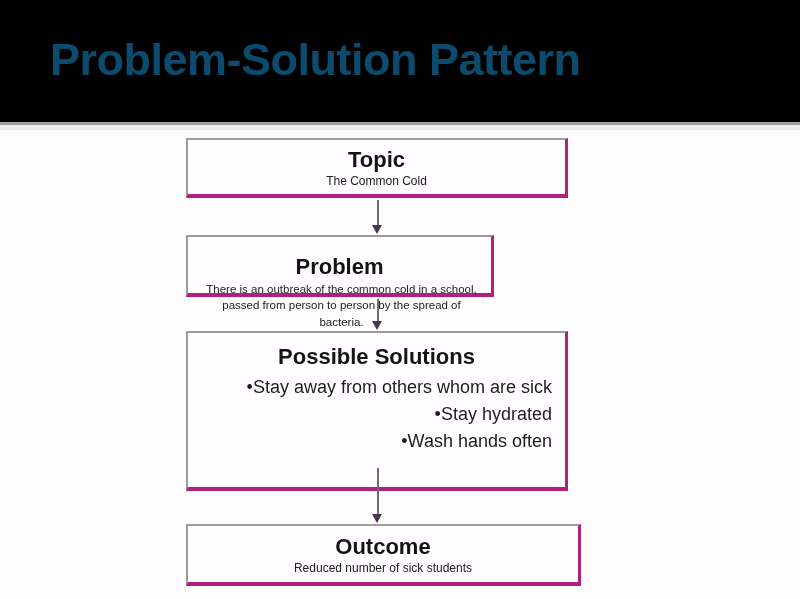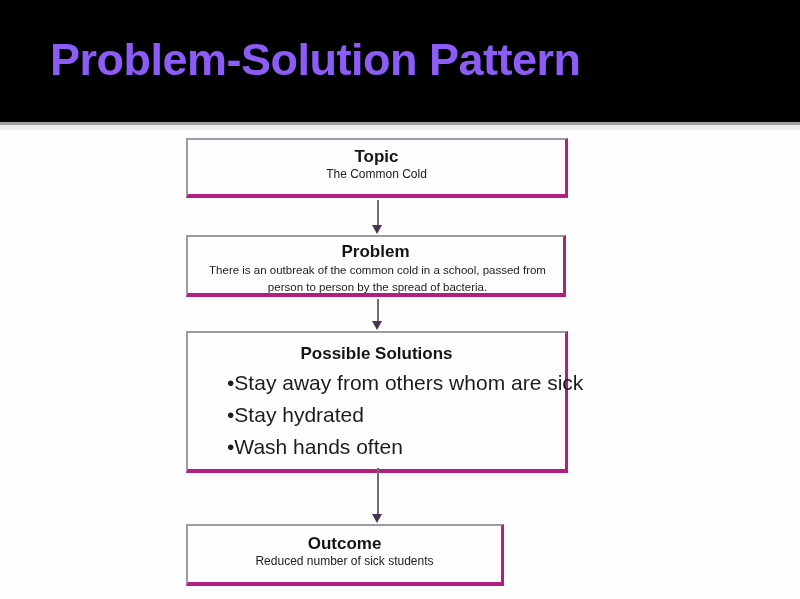--- a/index.html
+++ b/index.html
@@ -30,21 +30,21 @@
     height: 122px;
     background: #000000;
   }
   #slide-title {
     position: absolute;
     left: 50px;
     top: 37px;
     font-size: 45px;
     font-weight: bold;
     letter-spacing: -0.5px;
-    color: #8b5cf6;
+    color: #0c4a6e;
     white-space: nowrap;
     line-height: 1.0;
   }
   #header-underline {
     position: absolute;
     left: 0;
     top: 122px;
     width: 800px;
     height: 3px;
     background: #9e9e9e;
@@ -64,78 +64,78 @@
     box-sizing: border-box;
     background: #fffdff;
     border-top: 2px solid #9d9aa0;
     border-left: 2px solid #9d9aa0;
     border-right: 3px solid #b21f7e;
     border-bottom: 4px solid #b21f7e;
     text-align: center;
   }
 
   .box-heading {
-    font-size: 17px;
+    font-size: 22px;
     font-weight: bold;
     color: #141414;
     line-height: 1.25;
   }
   .box-sub {
     font-size: 12px;
     color: #202020;
     line-height: 1.3;
   }
   .box-body-small {
     font-size: 11.5px;
     color: #1c1c1c;
     line-height: 1.45;
     text-align: center;
     padding: 0 14px 0 18px;
   }
   .bullet-list {
-    text-align: left;
-    font-size: 21px;
+    text-align: right;
+    font-size: 18px;
     color: #1c1c1c;
     line-height: 1.52;
     padding-left: 39px;
-    margin: 3px 0 0 0;
+    margin: 3px 13px 0 0;
   }
   .bullet-list .bullet-row {
     white-space: nowrap;
   }
   .bullet-dot {
     display: inline;
   }
 
   
   #box-topic {
     left: 186px;
     top: 138px;
     width: 382px;
     height: 60px;
     padding-top: 6px;
   }
   #box-problem {
     left: 186px;
     top: 235px;
-    width: 380px;
+    width: 308px;
     height: 62px;
-    padding-top: 4px;
+    padding-top: 16px;
   }
   #box-solutions {
     left: 186px;
     top: 331px;
     width: 382px;
-    height: 142px;
+    height: 160px;
     padding-top: 10px;
   }
   #box-outcome {
     left: 186px;
     top: 524px;
-    width: 318px;
+    width: 395px;
     height: 62px;
     padding-top: 7px;
   }
 
   
   .connector {
     position: absolute;
     left: 377px;
     width: 2px;
     background: #6f6d72;

